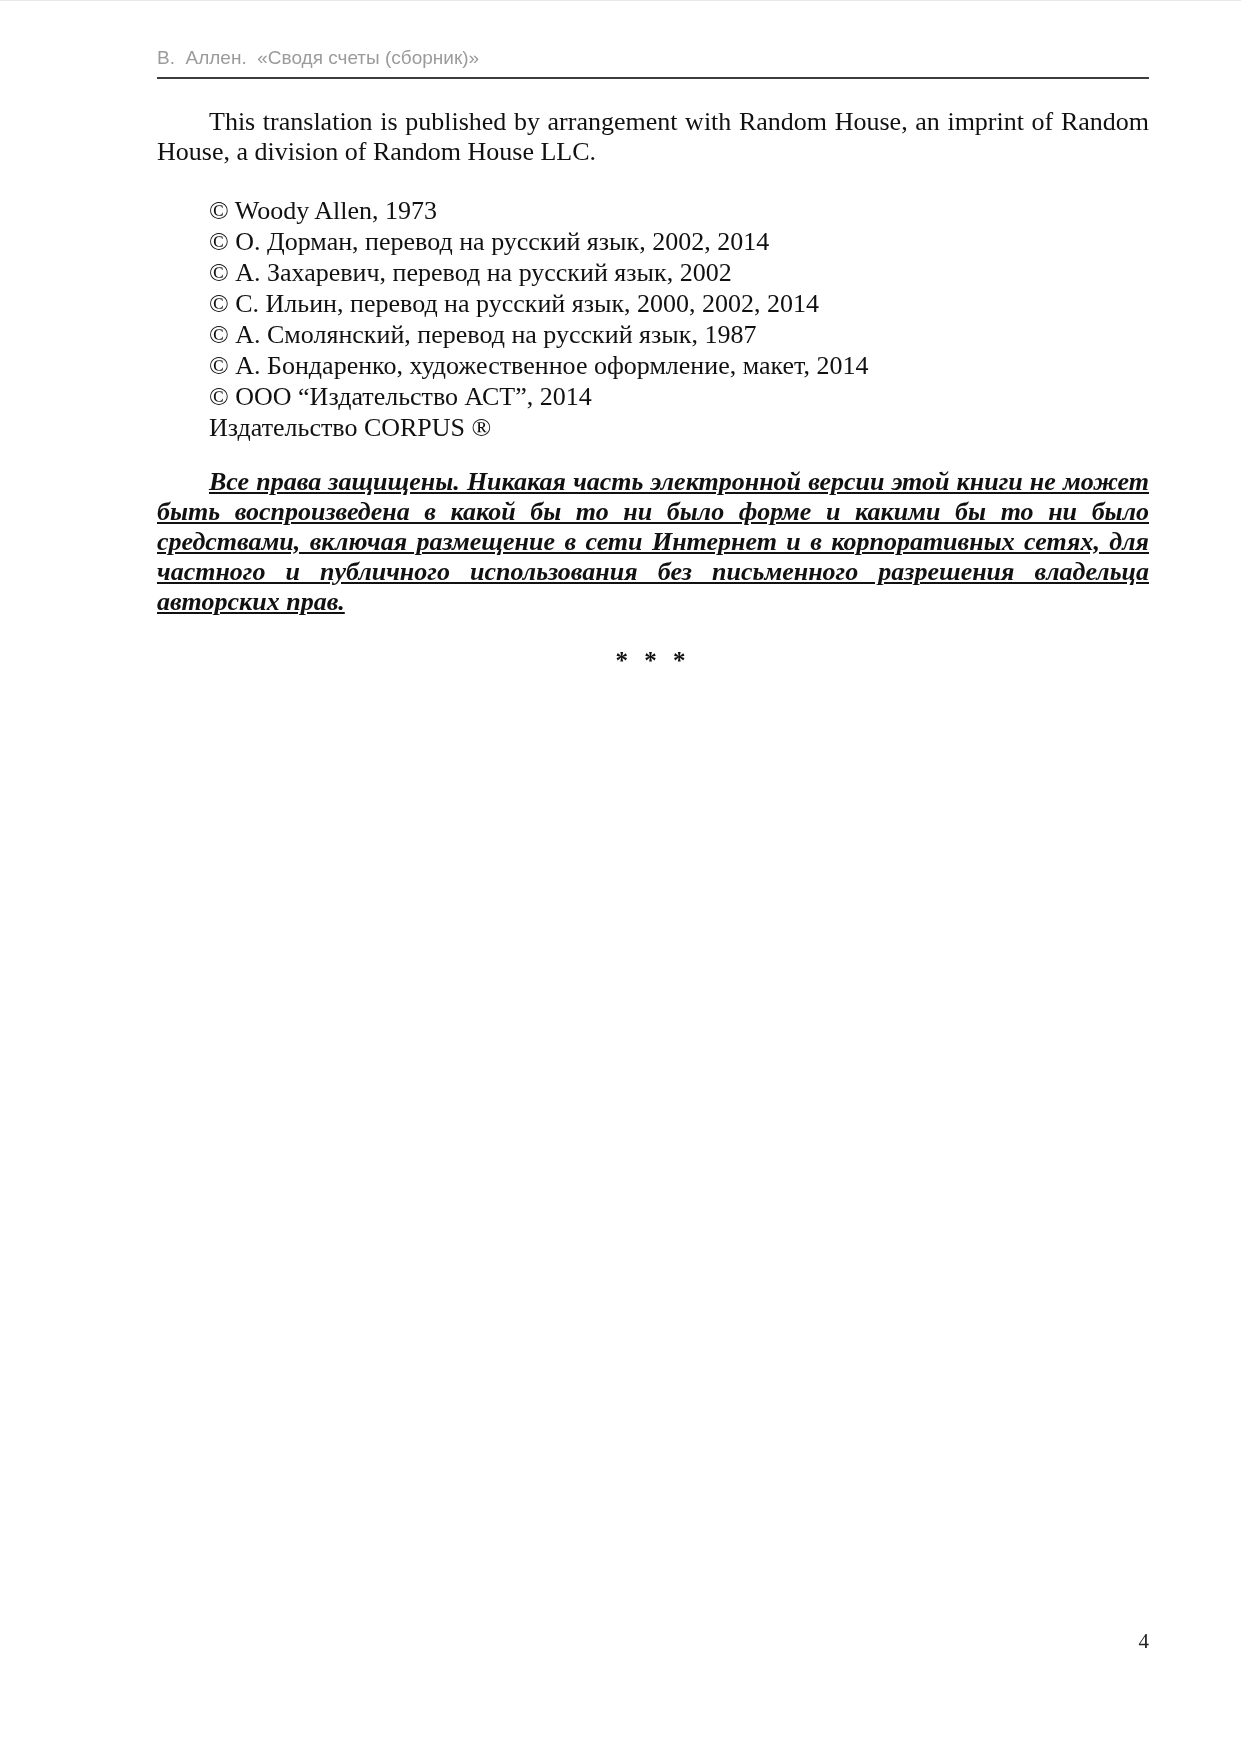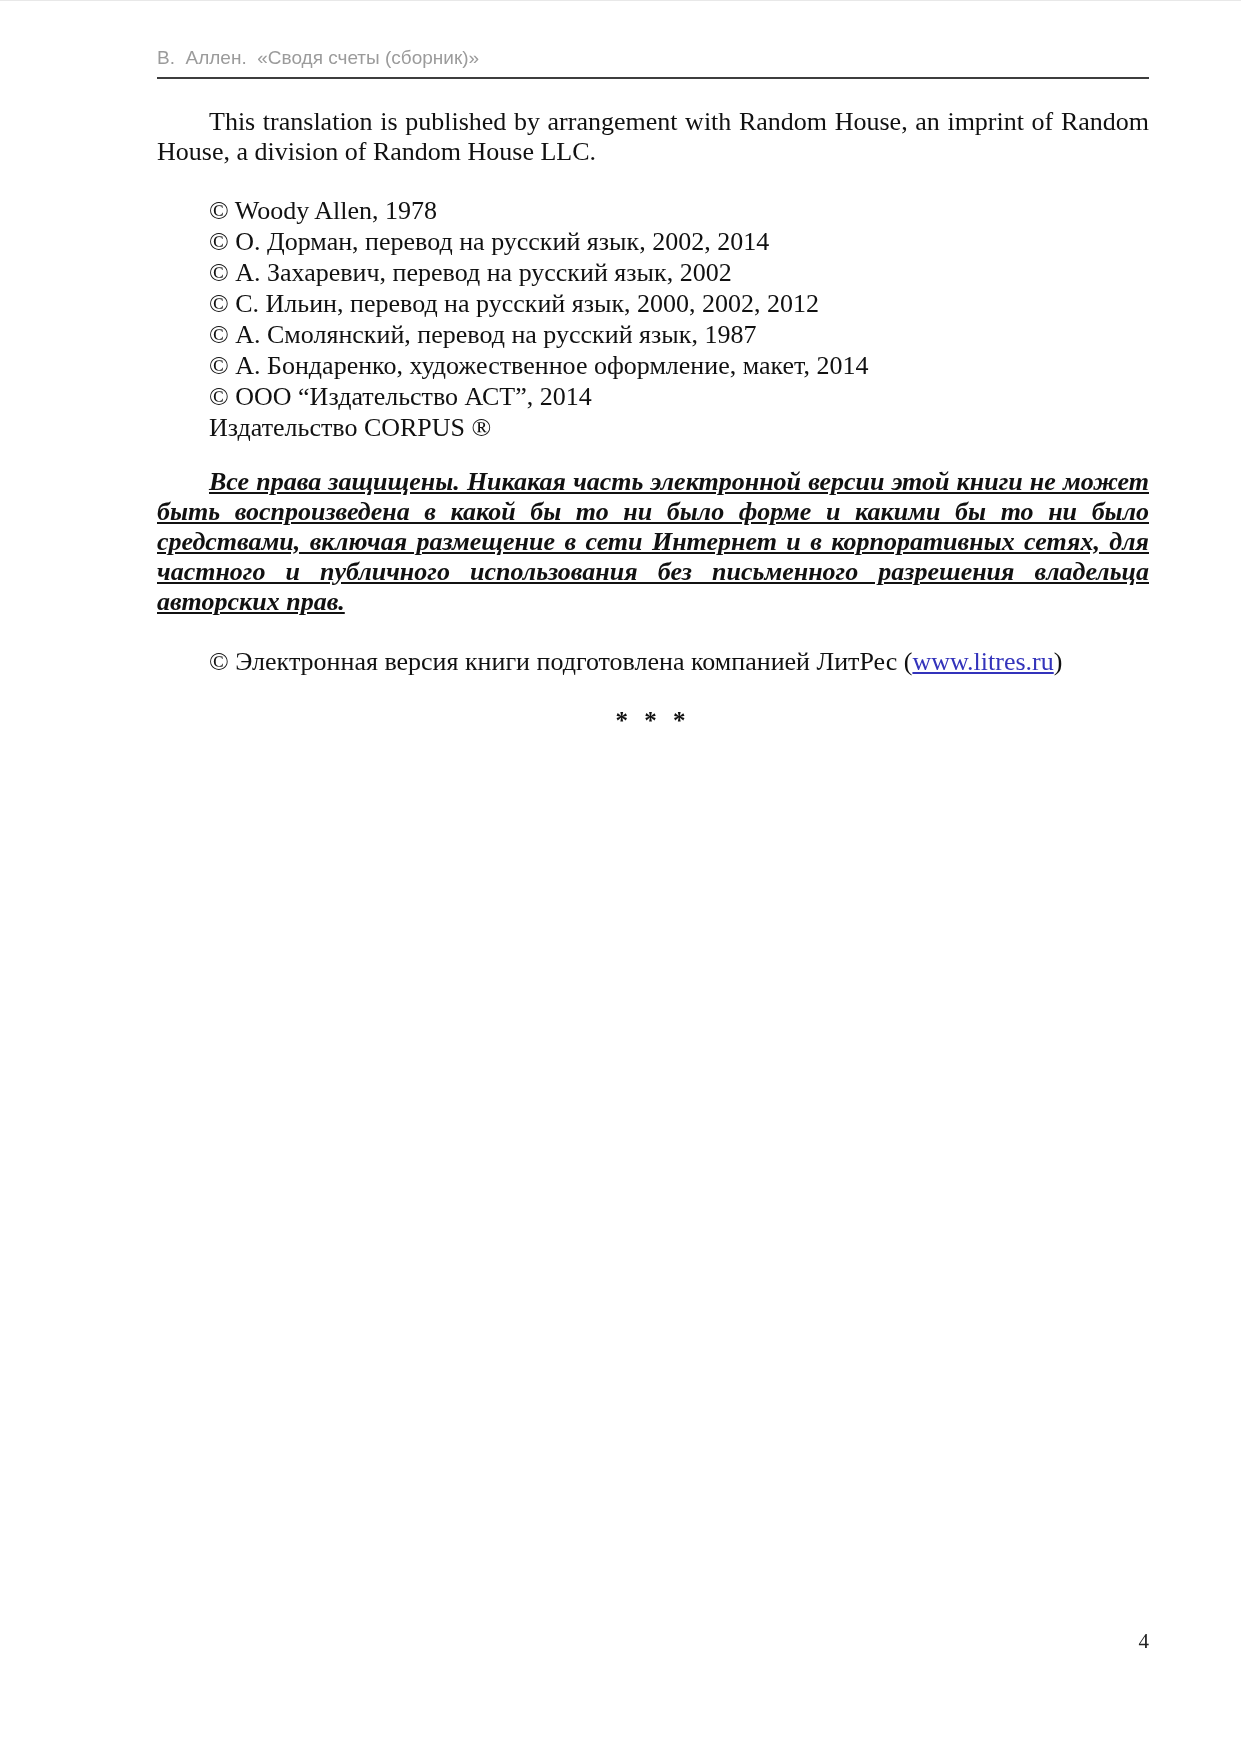--- a/index.html
+++ b/index.html
@@ -95,32 +95,31 @@
   <div class="content">
 
     <div class="running-header">В.  Аллен.  «Сводя счеты (сборник)»</div>
 
     <hr class="header-rule">
 
 
     <p class="serif translation-notice">This translation is published by arrangement with Random House, an imprint of Random House, a division of Random House LLC.</p>
 
     <div class="serif copyright-block">
-      <div>© Woody Allen, 1978</div>
+      <div>© Woody Allen, 1973</div>
       <div>© О. Дорман, перевод на русский язык, 2002, 2014</div>
       <div>© А. Захаревич, перевод на русский язык, 2002</div>
-      <div>© С. Ильин, перевод на русский язык, 2000, 2002, 2012</div>
+      <div>© С. Ильин, перевод на русский язык, 2000, 2002, 2014</div>
       <div>© А. Смолянский, перевод на русский язык, 1987</div>
       <div>© А. Бондаренко, художественное оформление, макет, 2014</div>
       <div>© ООО “Издательство АСТ”, 2014</div>
       <div>Издательство CORPUS ®</div>
     </div>
 
     <p class="serif rights-notice">Все права защищены. Никакая часть электронной версии этой книги не может быть воспроизведена в какой бы то ни было форме и какими бы то ни было средствами, включая размещение в сети Интернет и в корпоративных сетях, для частного и публичного использования без письменного разрешения владельца авторских прав.</p>
 
-    <p class="serif ebook-credit"><span>© Электронная версия книги подготовлена компанией ЛитРес (</span><a>www.litres.ru</a><span>)</span></p>
 
     <div class="serif section-separator">* * *</div>
 
   </div>
 
   <div class="page-number">4</div>
 </div>
 
 </body></html>

